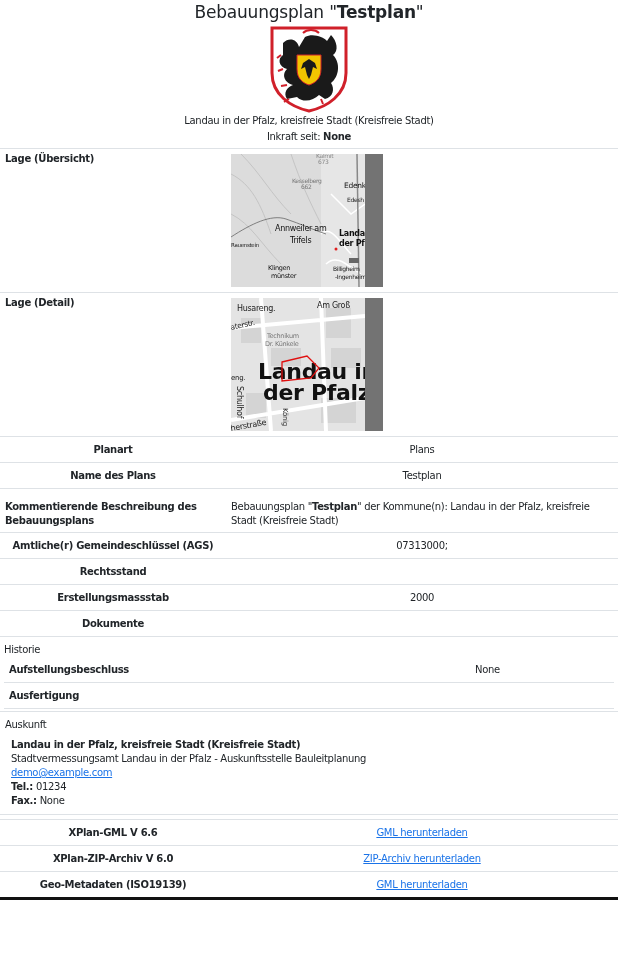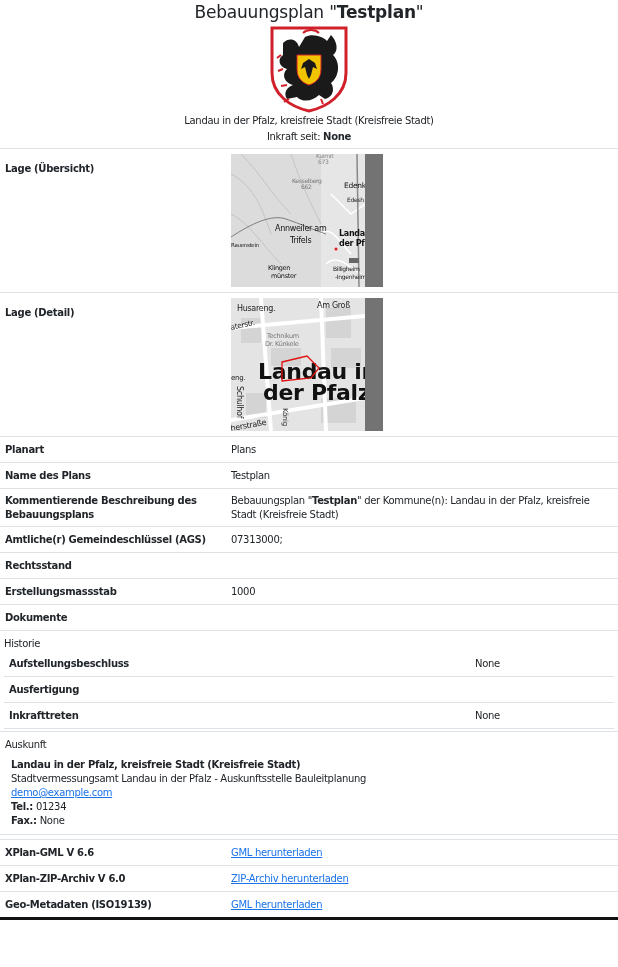--- a/index.html
+++ b/index.html
@@ -17,24 +17,24 @@
   .muni { text-align: center; font-size: 10px; line-height: 16px; margin-top: 0px; letter-spacing: -0.3px; }
   .inkraft { text-align: center; font-size: 10px; line-height: 16px; letter-spacing: -0.3px; }
   .inkraft b { font-weight: bold; }
 
   table.info { width: 618px; border-collapse: collapse; margin-top: 3px; }
   table.info td {
     border-top: 1px solid #dee2e6; padding: 0 5px; vertical-align: top;
     font-size: 10px; letter-spacing: -0.3px;
   }
   table.info td.k { width: 216px; font-weight: bold; }
-  table.info tr.row td { height: 25px; line-height: 25px; }
+  table.info tr.row td { height: 25px; line-height: 25px; text-align: center; }
   table.info tr.map td { padding-top: 5px; padding-bottom: 5px; }
-  table.info tr.map td.k { padding-top: 12px; line-height: 16px; }
-  table.info tr.two td { line-height: 14px; padding-top: 5px; padding-bottom: 4px; }
+  table.info tr.map td.k { padding-top: 2px; line-height: 16px; }
+  table.info tr.two td { line-height: 14px; padding-top: 11px; padding-bottom: 4px; }
   table.info tr.last td { border-bottom: 3px solid #111; }
   a.lnk { color: #1a73e8; text-decoration: underline; }
 
   .map-box { width: 152px; height: 133px; position: relative; overflow: hidden; background: #737373; }
 
   .hist-title { font-weight: normal; line-height: 14px; padding-top: 6px; }
   table.sub { width: 610px; border-collapse: collapse; margin: 0 0 2px 0; }
   table.sub td { border-top: none; border-bottom: 1px solid #dee2e6; height: 25px; line-height: 25px; padding: 0 5px; font-size: 10px; }
   table.sub td.sk { font-weight: bold; width: 456px; }
 
@@ -142,44 +142,40 @@
   <tr class="row">
     <td class="k">Amtliche(r) Gemeindeschlüssel (AGS)</td>
     <td>07313000;</td>
   </tr>
   <tr class="row">
     <td class="k">Rechtsstand</td>
     <td></td>
   </tr>
   <tr class="row">
     <td class="k">Erstellungsmassstab</td>
-    <td>1000</td>
+    <td>2000</td>
   </tr>
   <tr class="row">
     <td class="k">Dokumente</td>
     <td></td>
   </tr>
 
   <tr>
     <td colspan="2" style="padding:0 0 0 4px;">
       <div class="hist-title">Historie</div>
       <table class="sub">
         <tbody>
               <tr>
           <td class="sk">Aufstellungsbeschluss</td>
           <td>None</td>
         </tr>
         <tr>
           <td class="sk">Ausfertigung</td>
           <td></td>
         </tr>
-        <tr>
-          <td class="sk">Inkrafttreten</td>
-          <td>None</td>
-        </tr>
       </tbody>
           </table>
     </td>
   </tr>
 
   <tr>
     <td colspan="2">
       <div class="ausk">
         <div class="ah">Auskunft</div>
         <div class="ab">

